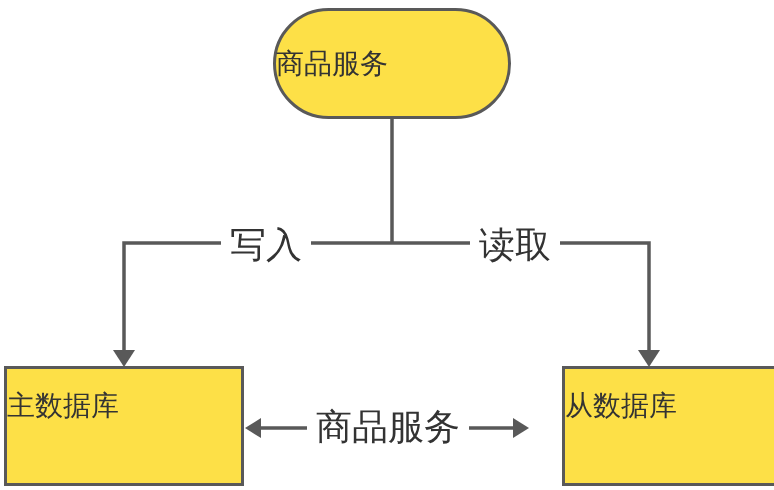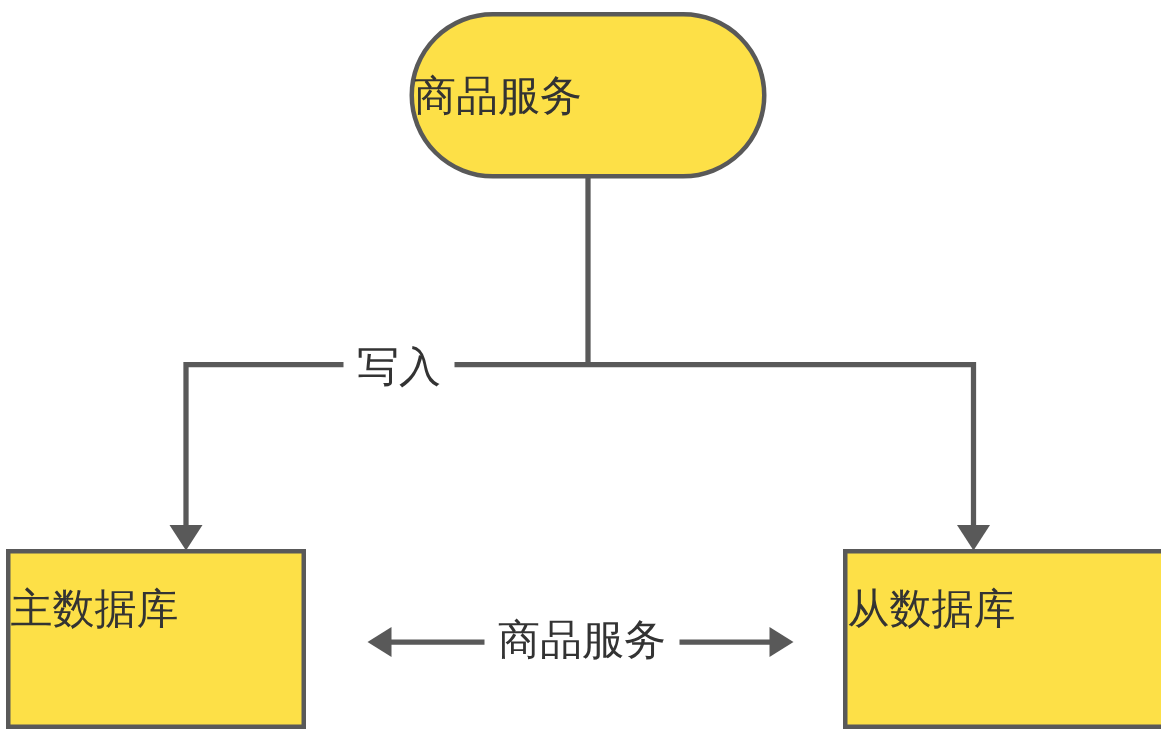--- a/index.html
+++ b/index.html
@@ -40,36 +40,36 @@
     height: 111px;
     border-radius: 56px;
   }
   .node.db {
     align-items: flex-start;
     padding-top: 20px;
   }
   .node.db-primary {
     left: 4px;
     top: 366px;
-    width: 200px;
+    width: 240px;
     height: 120px;
   }
   .node.db-replica {
     left: 530px;
     top: 366px;
     width: 237px;
     height: 120px;
     margin-left: 32px;
   }
   .edge-label {
     position: absolute;
     transform: translate(-50%, -50%);
     background: #ffffff;
     padding: 0 9px;
-    font-size: 28px;
+    font-size: 36px;
     color: #333333;
     white-space: nowrap;
   }
   .edge-label.write { left: 266px; top: 245px; }
   .edge-label.read  { left: 515px; top: 245px; }
   .edge-label.sync  { left: 388px; top: 427px; }
 </style>
 </head>
 <body>
 
@@ -97,16 +97,17 @@
   <div class="node db db-primary">
     <span>主数据库</span>
   </div>
 
   <div class="node db db-replica">
     <span>从数据库</span>
   </div>
 
   <div class="edge-label write">写入</div>
 
+  <div class="edge-label read">读取</div>
 
   <div class="edge-label sync">商品服务</div>
 
 </div>
 
 </body></html>

